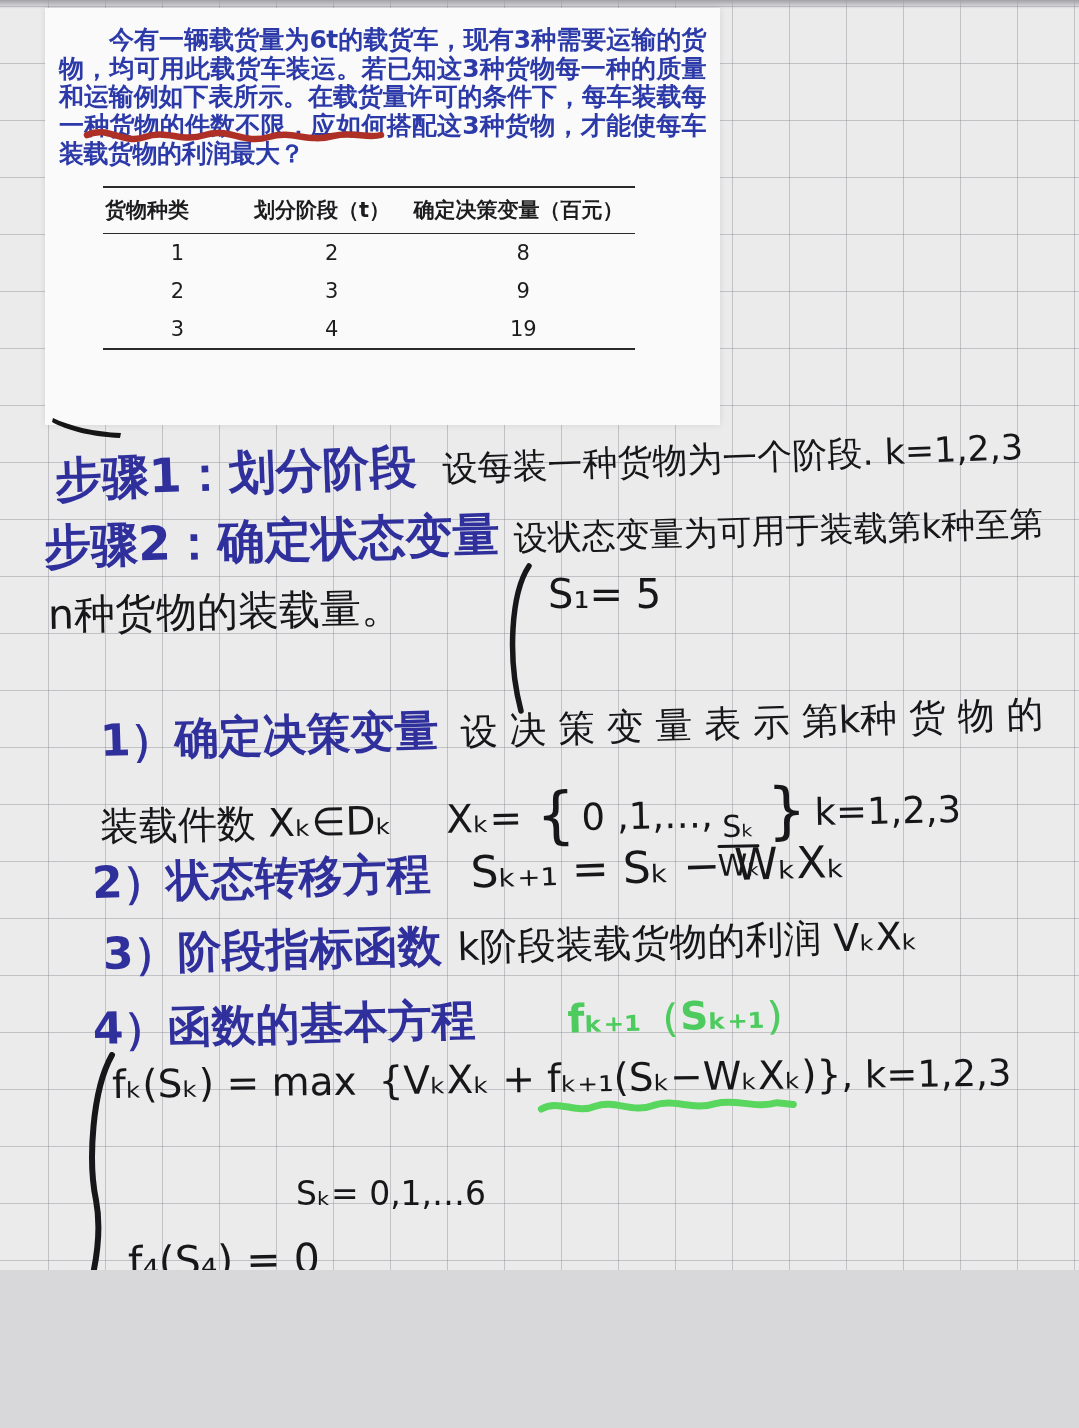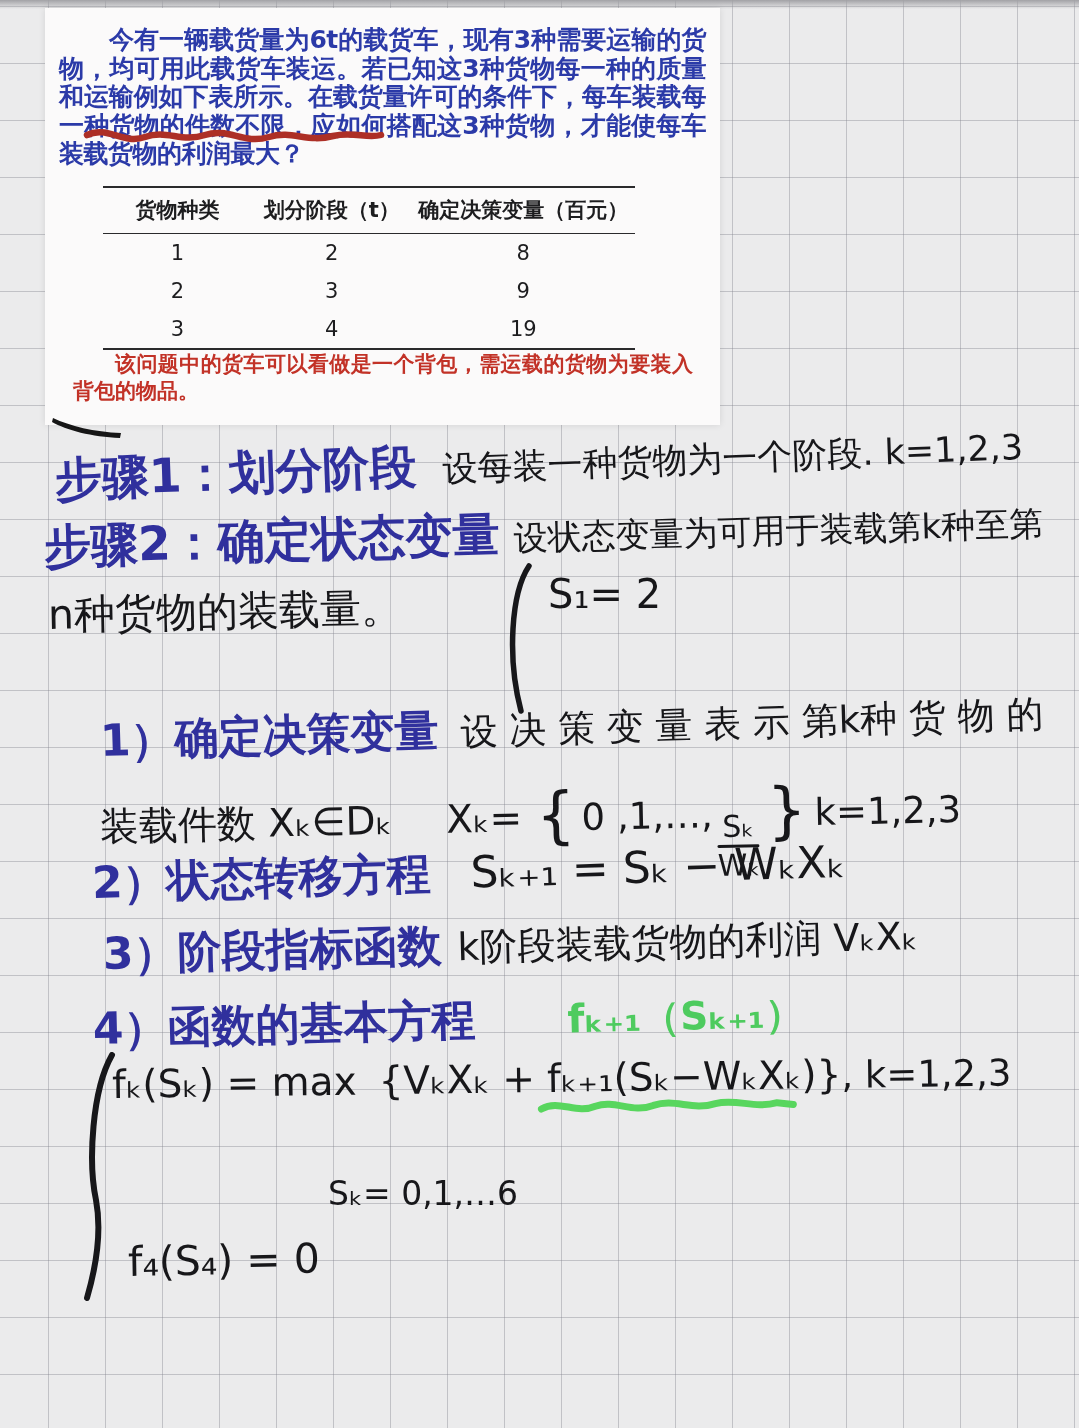--- a/index.html
+++ b/index.html
@@ -1,18 +1,18 @@
 <!DOCTYPE html>
 <html><head>
 <meta charset="utf-8">
 <style>
   html,body{margin:0;padding:0;background:#d8d8da;}
   #canvas{
     position:relative;
-    width:1079px;height:1428px;
+    width:1079px;height:1270px;
     margin:0 auto;
     overflow:hidden;
     background-color:#ebebec;
     background-image:
       linear-gradient(to right, rgba(130,132,140,.40) 1px, transparent 1px),
       linear-gradient(to bottom, rgba(130,132,140,.40) 1px, transparent 1px);
     background-size:57px 57px;
     background-position:-9px 6px;
     font-family:"DejaVu Sans", sans-serif;
   }
@@ -29,21 +29,21 @@
     font-size:25px;line-height:28.5px;letter-spacing:-.5px;
     text-indent:2em;text-align:justify;
   }
   .squiggle-red{position:absolute;left:38px;top:113px;pointer-events:none;}
   .cargo-table{
     position:absolute;left:58px;top:178px;width:532px;
     border-collapse:collapse;color:#1d1d1f;
     border-top:2.5px solid #2a2a2c;border-bottom:2.5px solid #2a2a2c;
   }
   .cargo-table th{
-    font-size:21px;font-weight:bold;padding:8px 2px 9px 2px;text-align:center;
+    font-size:21px;font-weight:bold;padding:8px 2px 9px 2px;text-align:left;
     border-bottom:1.5px solid #2a2a2c;white-space:nowrap;
   }
   .cargo-table td{font-size:21px;padding:7px 2px;text-align:center;}
   .red-notes{
     position:absolute;left:28px;top:343px;width:620px;
     color:#c23227;font-weight:bold;font-size:21px;line-height:26.5px;
   }
   .red-notes p{margin:0;text-indent:2em;text-align:justify;}
   
   .hw{position:absolute;white-space:nowrap;display:flex;align-items:baseline;
@@ -95,21 +95,20 @@
         </tr>
         <tr>
           <td>3</td>
           <td>4</td>
           <td>19</td>
         </tr>
       </tbody>
     </table>
 
     <div class="red-notes">
-      <p>该问题中的货车可以看做是一个背包，需运载的货物为要装入背包的物品。</p>
     </div>
   </div>
 
   <div style="position:absolute;left:52px;top:411px;">
     <svg width="74" height="32" viewBox="0 0 74 32">
       <path d="M1,7 C18,15 42,21 69,22 L68,27 C40,26 14,19 0,11 Z" fill="#161616"></path>
     </svg>
   </div>
 
   <div class="hw" style="left:55px;top:449px;transform:rotate(-2.2deg);">
@@ -125,21 +124,21 @@
   <div class="hw" style="left:48px;top:588px;transform:rotate(-1.2deg);">
     <span class="black" style="font-size:41px;">n种货物的装载量。</span>
   </div>
 
   <div style="position:absolute;left:501px;top:563px;">
     <svg width="34" height="152" viewBox="0 0 34 152">
       <path d="M28,3 C10,30 6,95 20,148" fill="none" stroke="#17171a" stroke-width="5.5" stroke-linecap="round"></path>
     </svg>
   </div>
   <div class="hw" style="left:548px;top:571px;">
-    <span class="black" style="font-size:40px;">S₁= 2</span>
+    <span class="black" style="font-size:40px;">S₁= 5</span>
   </div>
 
   <div class="hw" style="left:100px;top:712px;transform:rotate(-1.8deg);">
     <span class="blue" style="font-size:44px;">1）确定决策变量</span>
     <span class="black" style="font-size:37px;margin-left:22px;">设 决 策 变 量 表 示 第k种 货 物 的</span>
   </div>
 
   <div class="hw" style="left:100px;top:782px;transform:rotate(-1.2deg);">
     <span class="black" style="font-size:39px;">装载件数  Xₖ∈Dₖ</span>
     <span class="black" style="font-size:39px;margin-left:54px;">Xₖ=</span>
@@ -182,19 +181,19 @@
       <span class="black" style="font-size:39px;margin-left:12px;">fₖ₊₁(Sₖ−WₖXₖ)}</span>
       <span class="wavy-green">
         <svg width="262" height="20" viewBox="0 0 262 20">
           <path d="M4,12 C22,2 38,18 58,10 C78,3 94,18 116,10 C138,3 154,16 178,9 C200,4 216,15 240,9 L256,11" fill="none" stroke="#58d65e" stroke-width="7" stroke-linecap="round"></path>
         </svg>
       </span>
     </span>
     <span class="black" style="font-size:37px;">, k=1,2,3</span>
   </div>
 
-  <div class="hw" style="left:328px;top:1174px;text-align:center;">
+  <div class="hw" style="left:296px;top:1174px;text-align:center;">
     <span class="black" style="font-size:33px;">Sₖ= 0,1,…6</span>
   </div>
   <div class="hw" style="left:128px;top:1238px;transform:rotate(-1deg);">
     <span class="black" style="font-size:41px;">f₄(S₄) = 0</span>
   </div>
 </div>
 
 </body></html>

